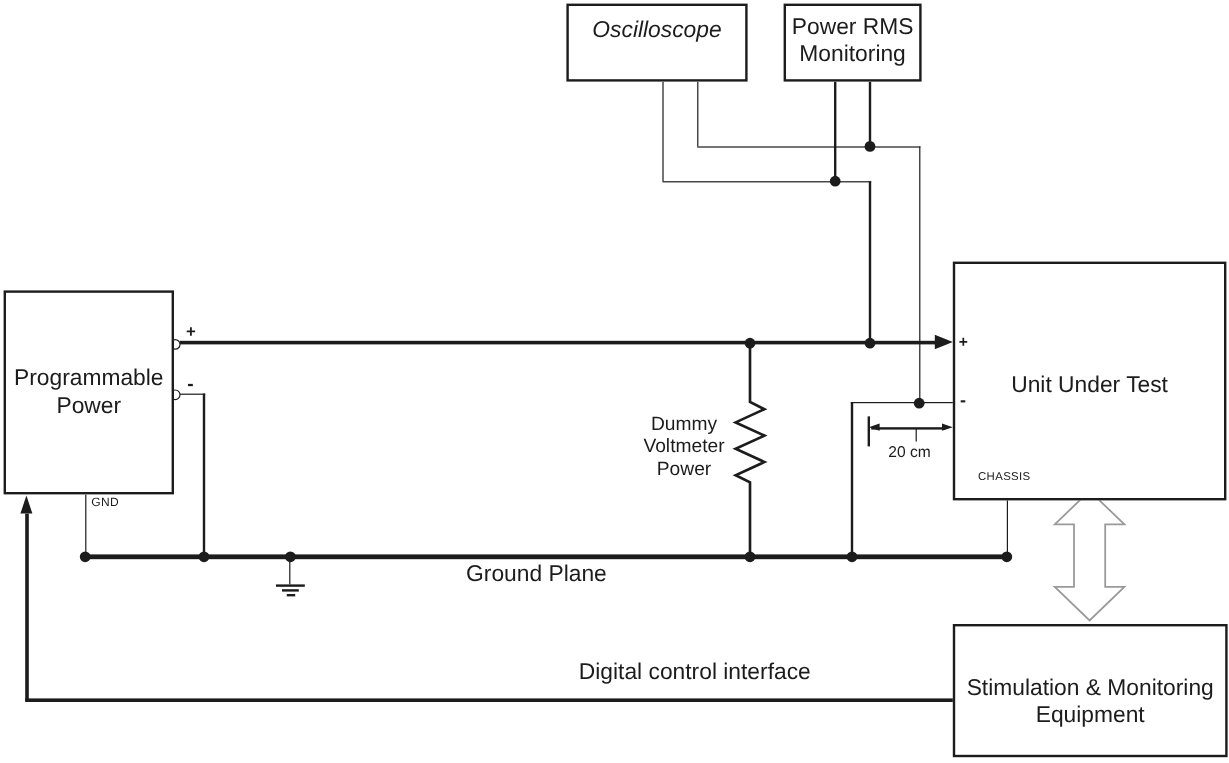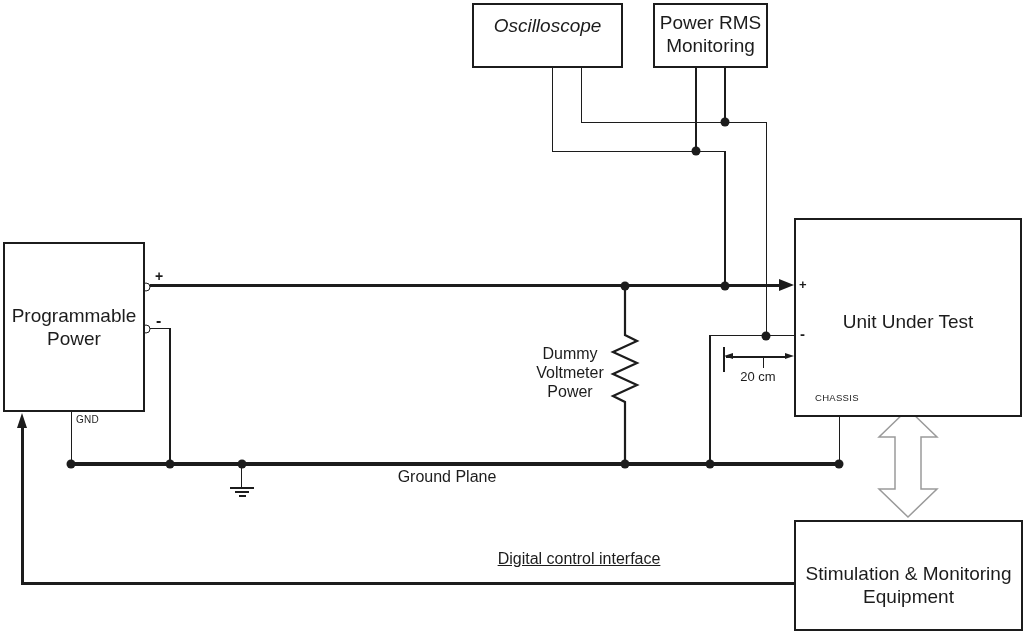--- a/index.html
+++ b/index.html
@@ -28,21 +28,21 @@
   .term{
     position:absolute;width:7px;height:7px;border-radius:50%;background:#fff;
     border:1.6px solid var(--wire,#1c1c1c);transform:translate(-50%,-50%);
   }
   .tri{position:absolute;width:0;height:0;}
   .tri.right{border-left:15px solid var(--wire,#1c1c1c);border-top:6.5px solid transparent;border-bottom:6.5px solid transparent;}
   .tri.up{border-bottom:15px solid var(--wire,#1c1c1c);border-left:5.5px solid transparent;border-right:5.5px solid transparent;}
   .tri.dim-l{border-right:9px solid var(--wire,#1c1c1c);border-top:3.8px solid transparent;border-bottom:3.8px solid transparent;}
   .tri.dim-r{border-left:9px solid var(--wire,#1c1c1c);border-top:3.8px solid transparent;border-bottom:3.8px solid transparent;}
   .lbl{position:absolute;white-space:nowrap;}
-  .lbl.main{font-size:16px;}
+  .lbl.main{font-size:19px;}
   .lbl.small{font-size:13px;}
   .lbl.tiny{font-size:10px;letter-spacing:0.3px;}
   .lbl.sign{font-weight:bold;font-size:14px;}
   .center{text-align:center;}
   svg{position:absolute;overflow:visible;}
 </style>
 </head>
 <body>
 
 <div class="canvas" style="--wire: #1c1c1c; --arrow: #9a9a9a; --bg: #ffffff;">
@@ -144,21 +144,21 @@
   </div>
 
   <div class="lbl main center" style="left:518px;top:344px;width:104px;font-size:16px;line-height:19px;white-space:normal;">
     <div>Dummy</div>
     <div>Voltmeter</div>
     <div>Power</div>
   </div>
 
   <div class="lbl main center" style="left:347px;top:468px;width:200px;">Ground Plane</div>
 
-  <div class="lbl main center" style="left:454px;top:550px;width:250px;text-decoration:underline;">Digital control interface</div>
+  <div class="lbl main center" style="left:454px;top:550px;width:250px;">Digital control interface</div>
 
   <div class="lbl tiny" style="left:76px;top:414px;">GND</div>
 
   <div class="lbl tiny" style="left:815px;top:392px;font-size:9.5px;">CHASSIS</div>
 
   <div class="lbl sign" style="left:155px;top:268px;">+</div>
   <div class="lbl sign" style="left:156px;top:312px;font-size:16px;">-</div>
   <div class="lbl sign" style="left:799px;top:277px;font-size:13px;">+</div>
   <div class="lbl sign" style="left:800px;top:325px;font-size:15px;">-</div>
 

